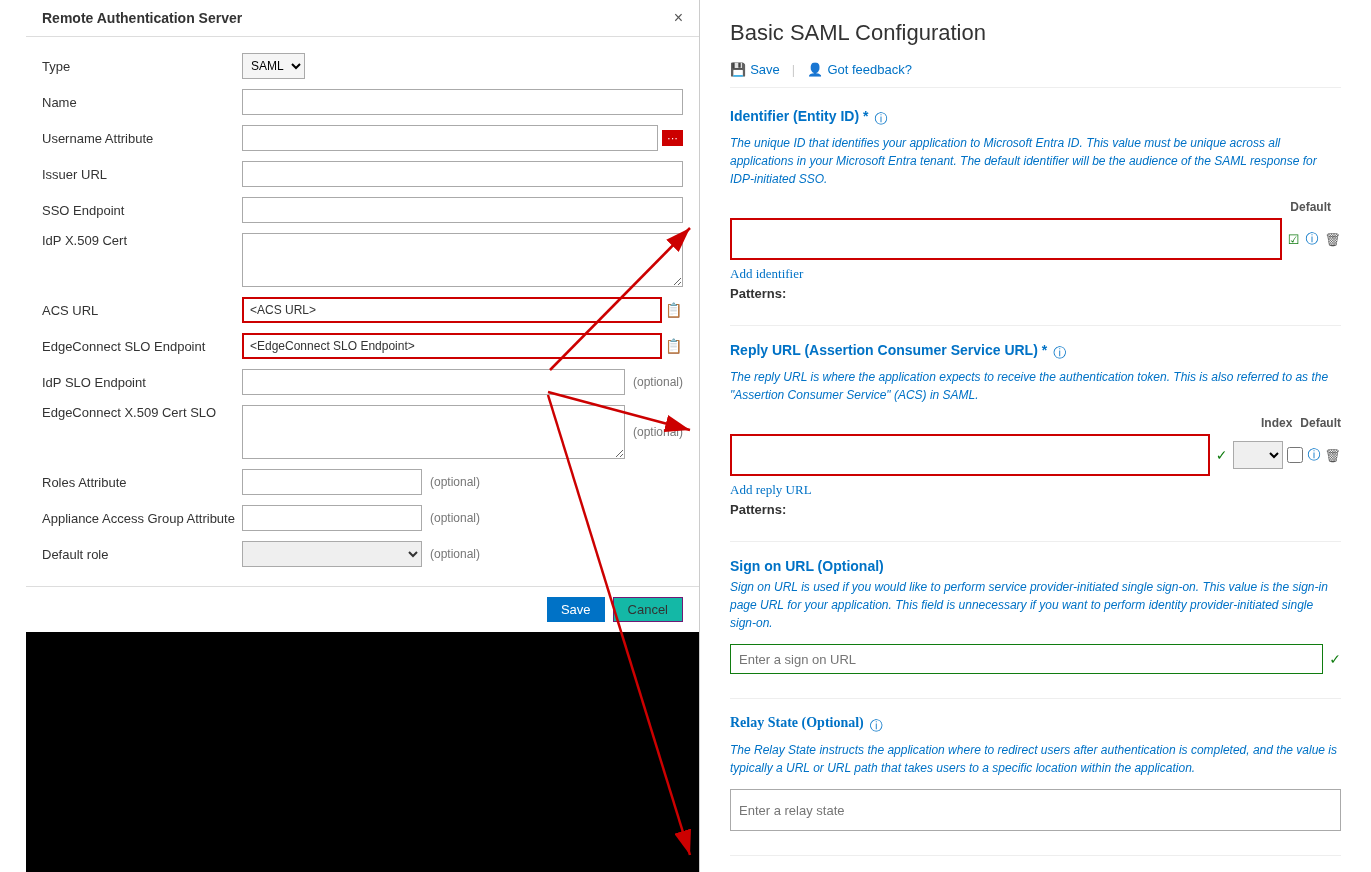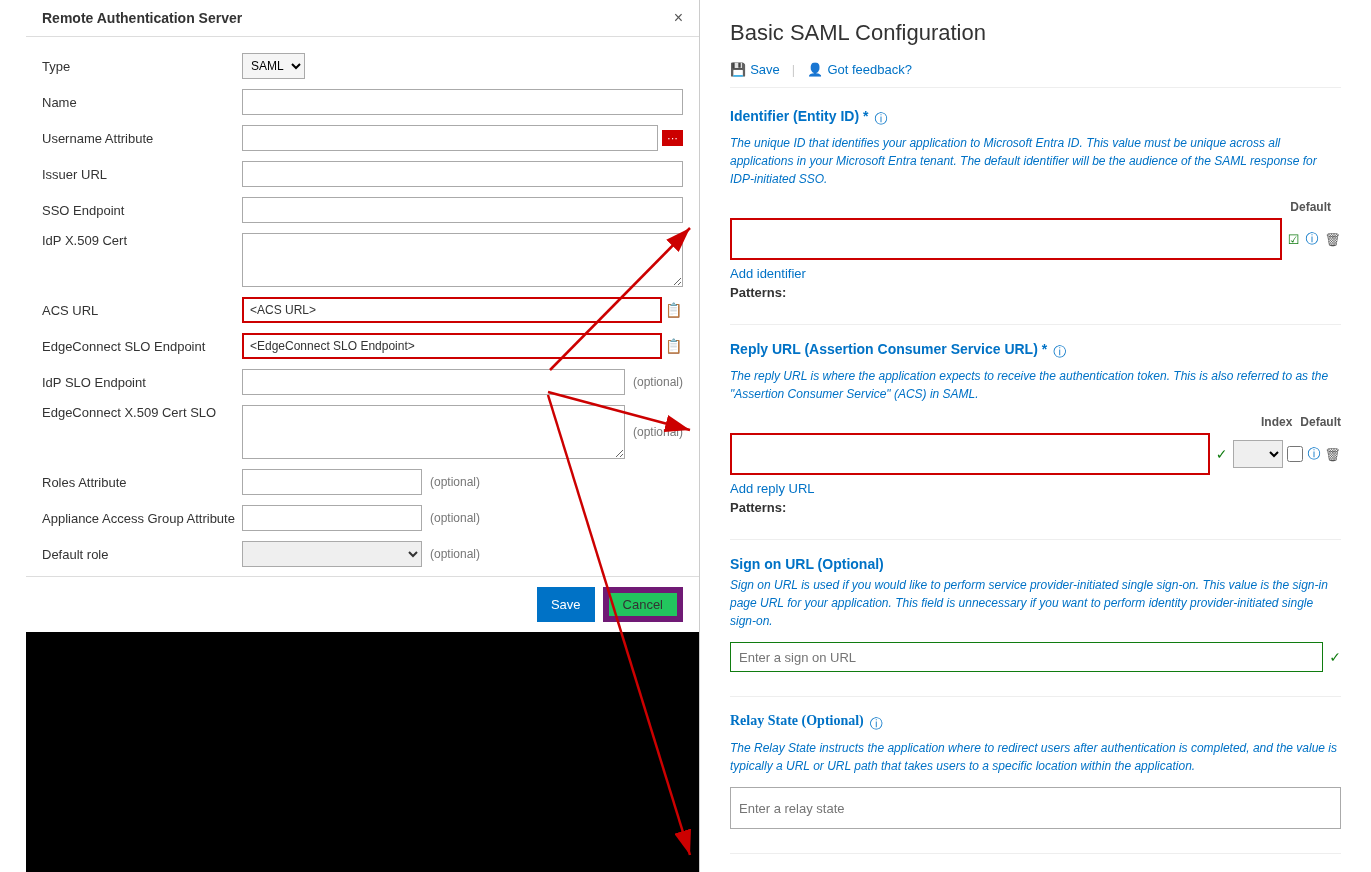--- a/index.html
+++ b/index.html
@@ -120,23 +120,23 @@
     }
     .btn-save {
       background: #0072c6;
       color: #fff;
       border: none;
       padding: 4px 14px;
       font-size: 13px;
       cursor: pointer;
     }
     .btn-cancel {
-      background: #22c55e;
-      color: #333;
-      border: 6px solid #701a75;
+      background: #14b8a6;
+      color: #333;
+      border: 1px solid #701a75;
       padding: 4px 14px;
       font-size: 13px;
       cursor: pointer;
     }
 
     
     .right-panel {
       flex: 1;
       overflow-y: auto;
       padding: 20px 30px;
@@ -242,20 +242,21 @@
       font-size: 13px;
       cursor: pointer;
     }
     .add-link {
       color: #0072c6;
       font-size: 13px;
       cursor: pointer;
       text-decoration: none;
       display: inline-block;
       margin-bottom: 4px;
+      font-family: Liberation Serif, serif;
     }
     .patterns-label {
       font-size: 13px;
       font-weight: 600;
       color: #333;
       margin-bottom: 10px;
     }
     .checkbox-icon {
       font-size: 13px;
       color: #107c10;

